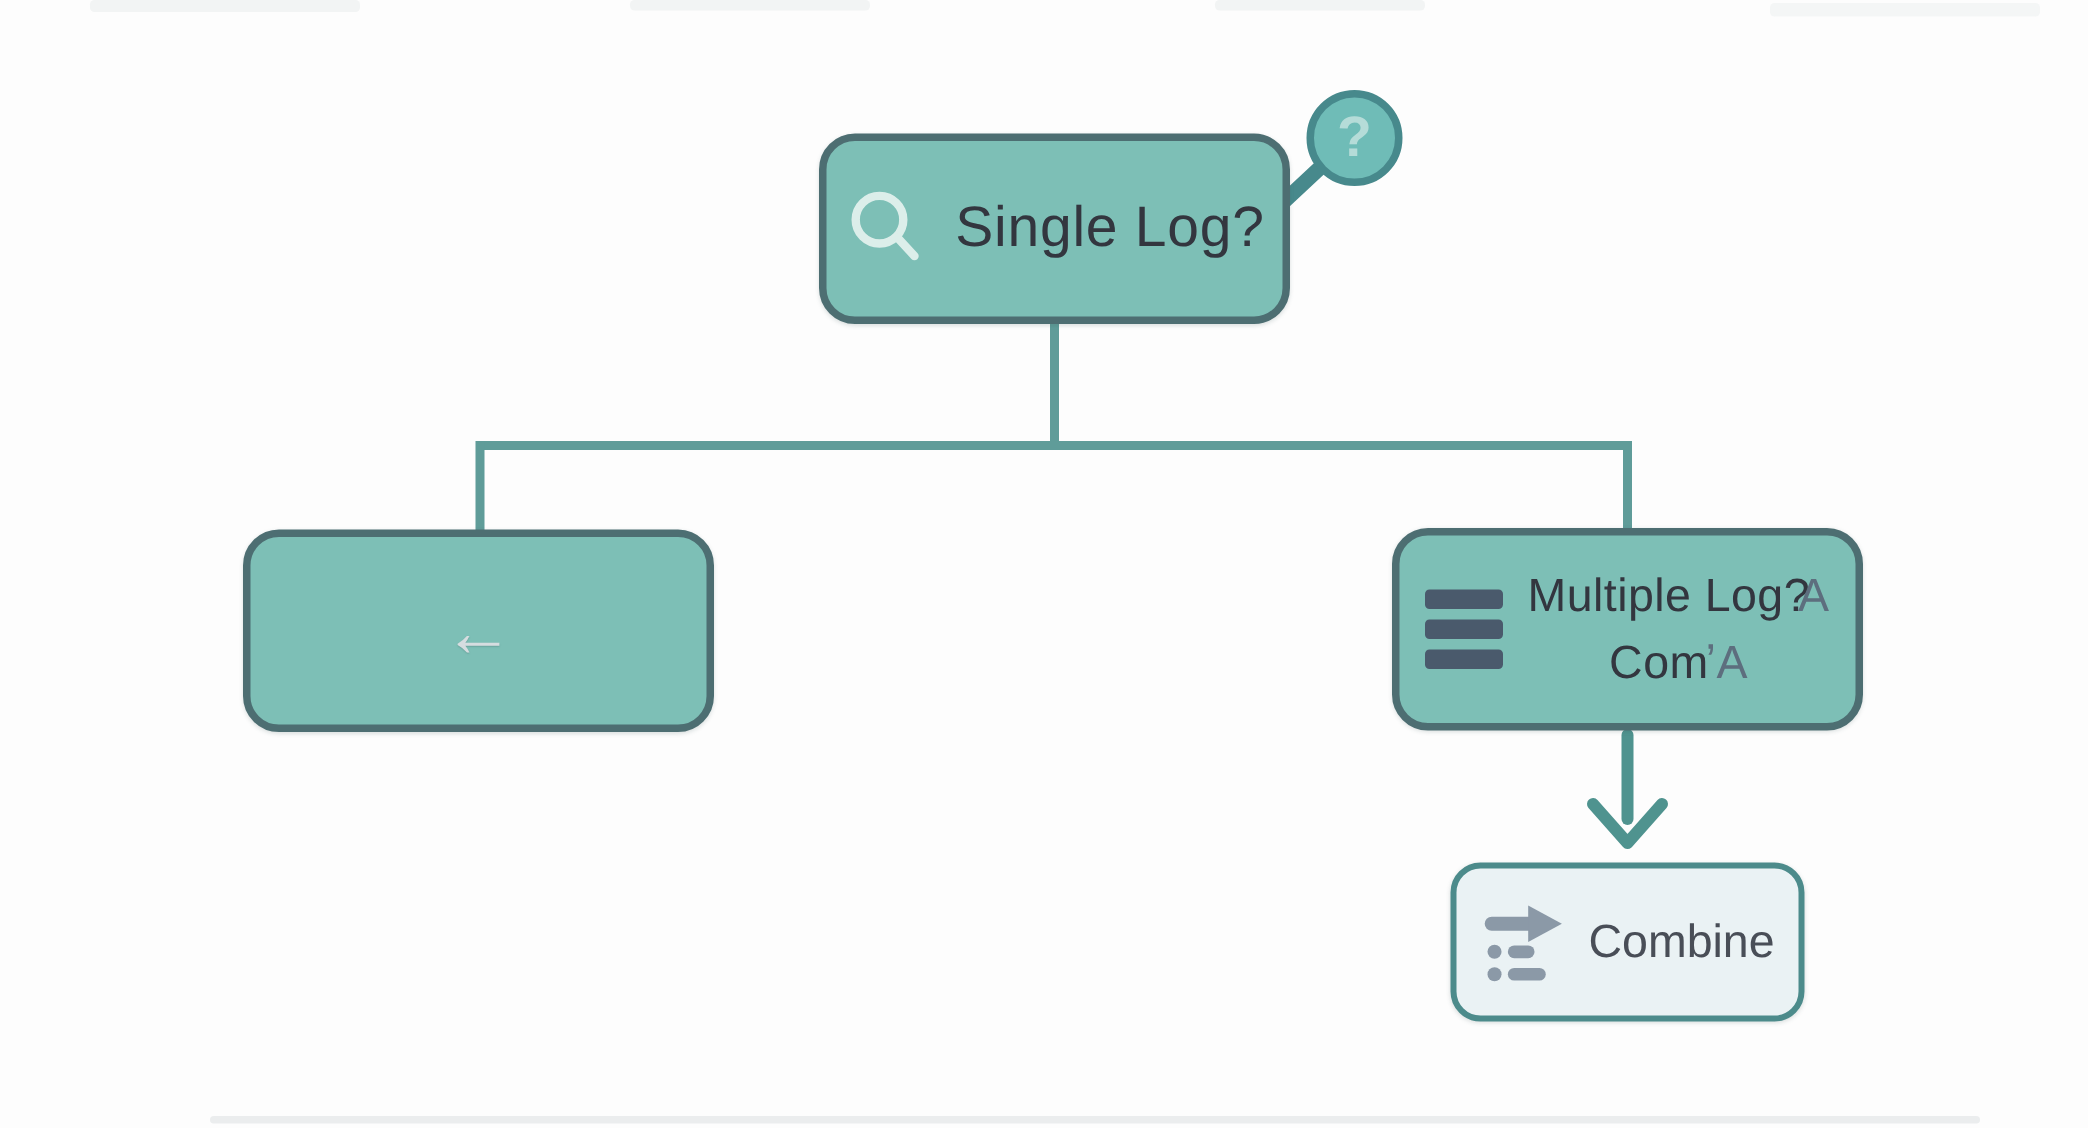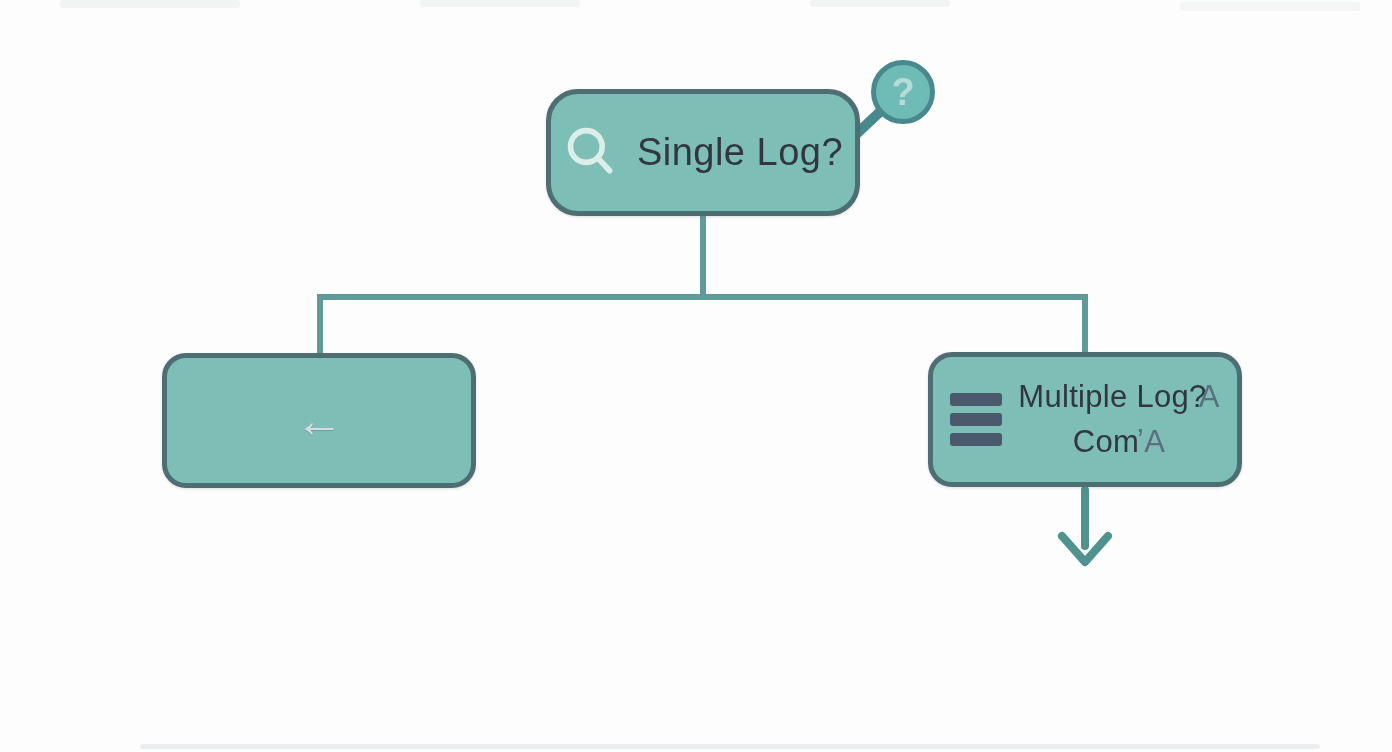--- a/index.html
+++ b/index.html
@@ -28,21 +28,21 @@
 
   .node{
     position:absolute;
     box-sizing:border-box;
     background:var(--node-fill);
     border:5px solid var(--node-border);
     border-radius:24px;
     display:flex;align-items:center;justify-content:center;
     box-shadow:0 1px 3px rgba(60,90,90,0.18);
   }
-  .node-single{left:546px;top:89px;width:314px;height:127px;gap:18px;border-radius:32px;}
+  .node-single{left:546px;top:89px;width:314px;height:127px;gap:18px;}
   .node-single .label{color:var(--text-dark);font-size:38px;letter-spacing:.5px;}
   .node-rewrite{left:162px;top:353px;width:314px;height:135px;gap:16px;}
   .node-rewrite .label,.node-rewrite .arrow-glyph{
     color:var(--text-light);font-size:47px;font-weight:500;
     text-shadow:0 1px 1px rgba(70,110,105,0.35);
   }
   .node-multiple{left:928px;top:352px;width:314px;height:135px;gap:16px;}
   .node-multiple .text2l{
     text-align:center;color:var(--text-dark);
     font-size:31px;line-height:1.45;letter-spacing:.3px;
@@ -113,14 +113,27 @@
       <div class="bar"></div>
       <div class="bar"></div>
       <div class="bar"></div>
     </div>
     <div class="text2l">
       <span>Multiple Log?</span><span class="garbled">A</span><br>
       <span>Com</span><span class="garbled" style="margin-left:-2px">ʼA</span>
     </div>
   </div>
 
+  <div class="node node-combine">
+    <svg class="icon-svg" width="58" height="58" viewBox="0 0 62 62">
+      <g fill="var(--combine-icon)" stroke="var(--combine-icon)">
+        <line x1="8" y1="18" x2="36" y2="18" stroke-width="10" stroke-linecap="round"></line>
+        <polygon points="34,5 58,18 34,31" stroke="none"></polygon>
+        <circle cx="10" cy="38" r="5" stroke="none"></circle>
+        <line x1="24" y1="38" x2="34" y2="38" stroke-width="9" stroke-linecap="round"></line>
+        <circle cx="10" cy="54" r="5" stroke="none"></circle>
+        <line x1="24" y1="54" x2="42" y2="54" stroke-width="9" stroke-linecap="round"></line>
+      </g>
+    </svg>
+    <span class="label">Combine</span>
+  </div>
 
 </div>
 
 </body></html>

